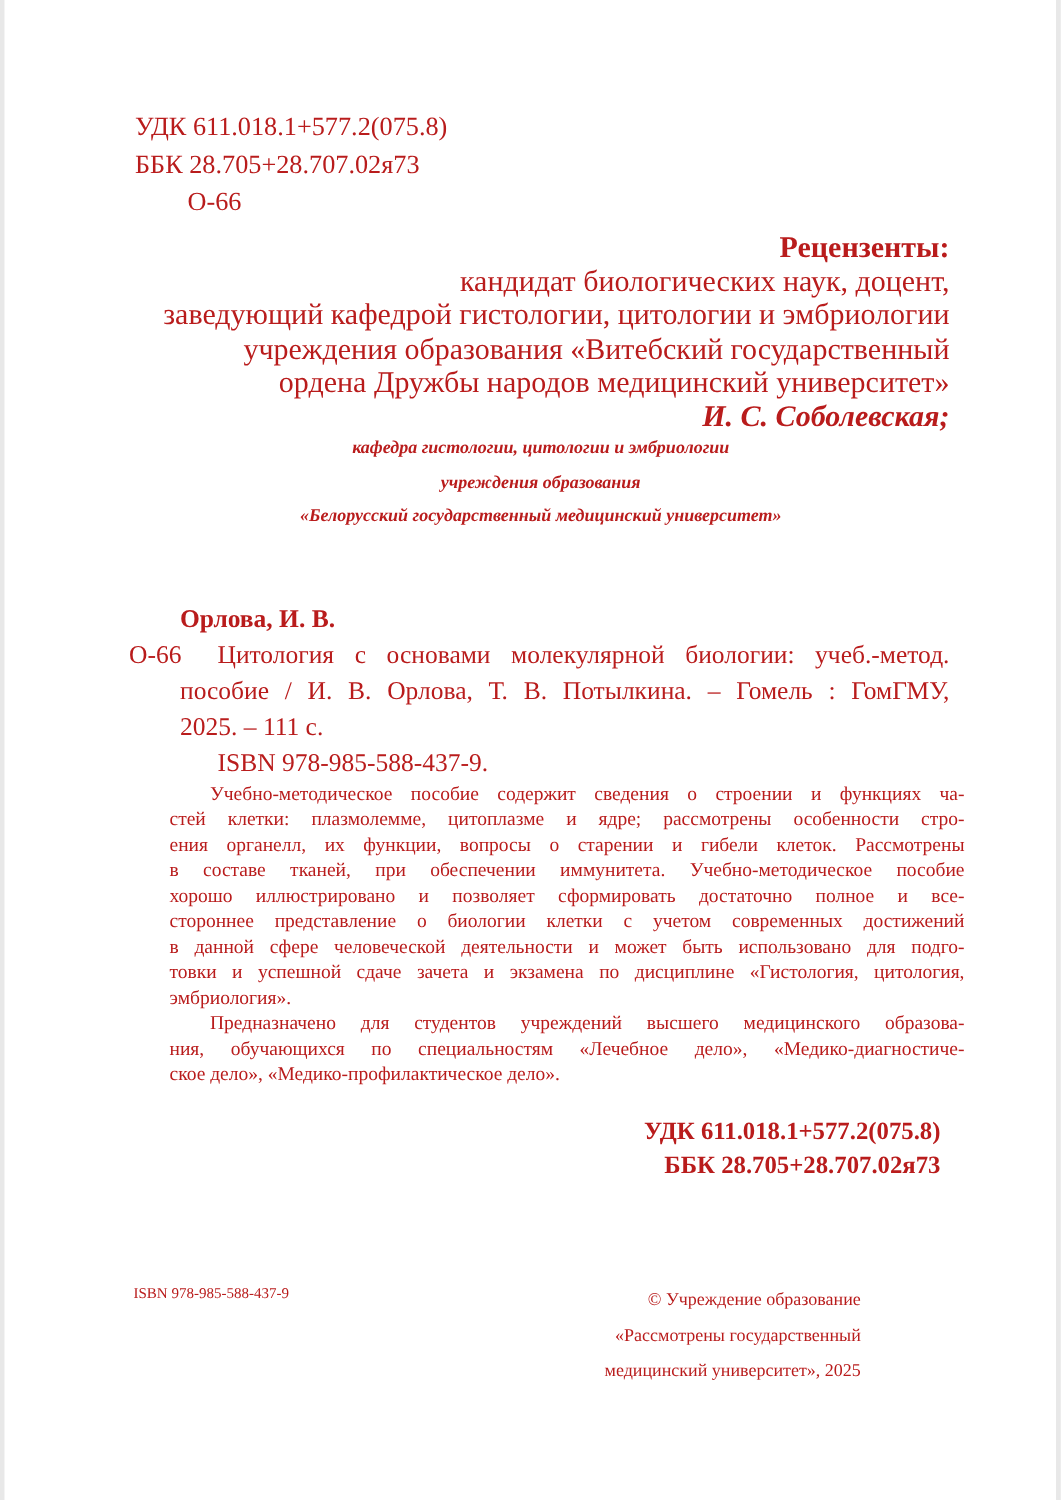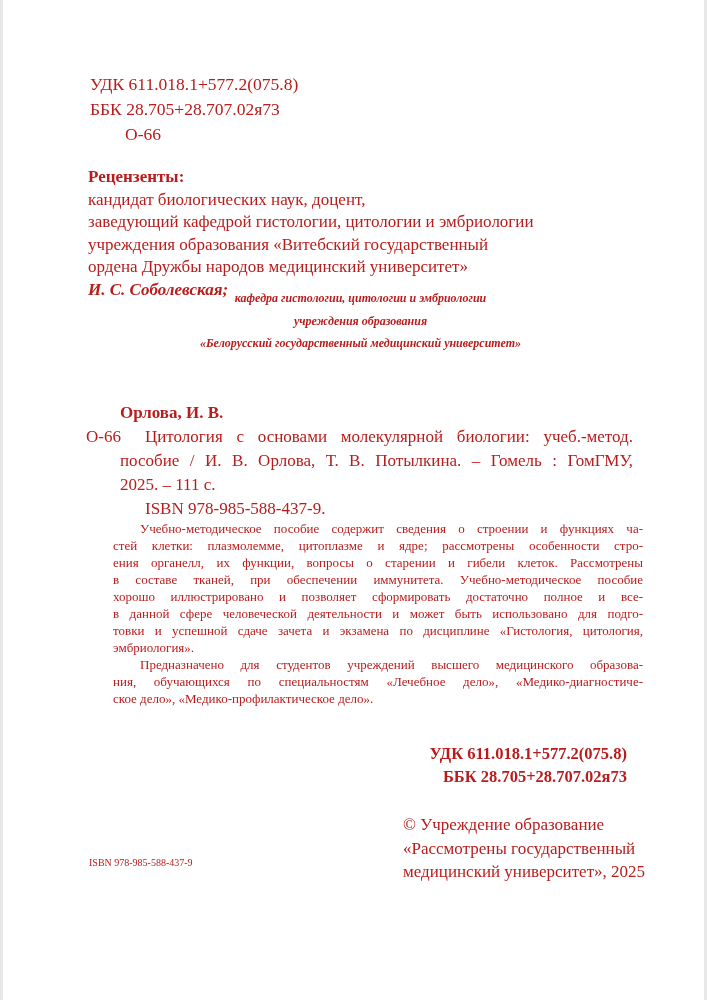--- a/index.html
+++ b/index.html
@@ -22,23 +22,23 @@
     top: 72px; left: 87px;
     font-size: 17.5px;
     line-height: 25px;
     white-space: nowrap;
   }
   .top-codes .idx { padding-left: 35px; }
 
   
   .reviewers {
     position: absolute;
-    top: 166px; left: 85px; width: 545px;
-    text-align: left;
-    font-size: 17px;
+    top: 154px; left: 85px; width: 545px;
+    text-align: right;
+    font-size: 20px;
     line-height: 22.5px;
   }
   .reviewer2 {
     position: absolute;
     top: 287px; left: 85px; width: 545px;
     text-align: center;
     font-size: 12px;
     line-height: 22.5px;
   }
 
@@ -80,23 +80,24 @@
 
   
   .footer-isbn {
     position: absolute;
     top: 857px; left: 86px;
     font-size: 10px;
     white-space: nowrap;
   }
   .copyright {
     position: absolute;
-    top: 813px; left: 400px;
-    font-size: 17px;
+    top: 855px; left: 400px;
+    font-size: 12px;
     line-height: 23.5px;
+    text-align: right;
   }
 </style>
 </head>
 <body>
 
 <div class="sheet">
 
   <div class="top-codes">
     <div>УДК 611.018.1+577.2(075.8)</div>
     <div>ББК 28.705+28.707.02я73</div>
@@ -126,20 +127,21 @@
     <div>2025. – 111 с.</div>
     <div class="indent">ISBN 978-985-588-437-9.</div>
   </div>
 
   <div class="annotation">
     <div class="jline findent">Учебно-методическое пособие содержит сведения о строении и функциях ча-</div>
     <div class="jline">стей клетки: плазмолемме, цитоплазме и ядре; рассмотрены особенности стро-</div>
     <div class="jline">ения органелл, их функции, вопросы о старении и гибели клеток. Рассмотрены</div>
     <div class="jline">в составе тканей, при обеспечении иммунитета. Учебно-методическое пособие</div>
     <div class="jline">хорошо иллюстрировано и позволяет сформировать достаточно полное и все-</div>
+    <div class="jline">стороннее представление о биологии клетки с учетом современных достижений</div>
     <div class="jline">в данной сфере человеческой деятельности и может быть использовано для подго-</div>
     <div class="jline">товки и успешной сдаче зачета и экзамена по дисциплине «Гистология, цитология,</div>
     <div>эмбриология».</div>
     <div class="jline findent">Предназначено для студентов учреждений высшего медицинского образова-</div>
     <div class="jline">ния, обучающихся по специальностям «Лечебное дело», «Медико-диагностиче-</div>
     <div>ское дело», «Медико-профилактическое дело».</div>
   </div>
 
   <div class="codes-right bold">
     <div>УДК 611.018.1+577.2(075.8)</div>

